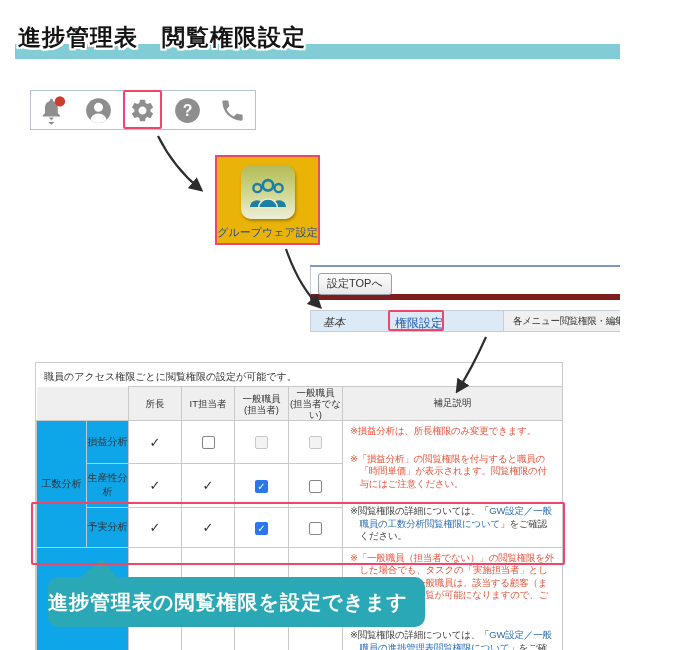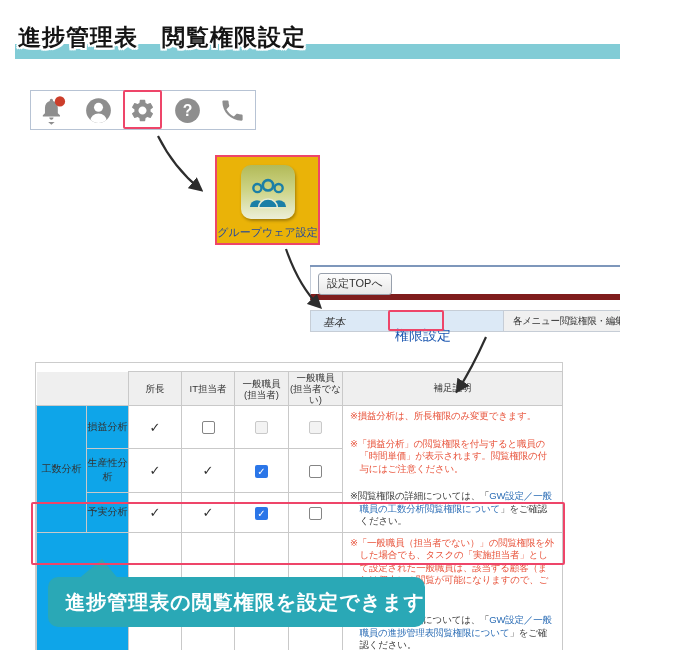--- a/index.html
+++ b/index.html
@@ -30,21 +30,21 @@
 
   
   .sp { position:absolute; left:310px; top:265px; width:387px; z-index:1; }
   .sp-topline { height:2px; background:#7e97bb; }
   .sp-toolbar { height:33px; background:#fff; border-left:1px solid #c4ccd8; border-right:1px solid #c4ccd8; border-bottom:6px solid #7f1d1d; position:relative; }
   .sp-btn { position:absolute; left:7px; top:6px; font-size:11px; color:#333; padding:2px 8px 3px; border:1px solid #98a0ac; border-radius:3px;
     background:linear-gradient(#fdfdfd,#e8e8e8); font-family:inherit; cursor:pointer; }
   .sp-menurow { margin-top:10px; height:22px; display:flex; border:1px solid #c6cdd6; }
   .sp-menuleft { width:192px; background:#dce9f6; position:relative; }
   .sp-basic { position:absolute; left:12px; top:4px; font-size:11px; color:#333; cursor:pointer;font-style:italic; }
-  .sp-perm { position:absolute; left:84px; top:16px; font-size:14px; color:#1a56b0; cursor:pointer; }
+  .sp-perm { position:absolute; left:84px; top:4px; font-size:12px; color:#1a56b0; cursor:pointer; }
   .sp-menuright { flex:1; background:#f0f0f0; border-left:1px solid #c6cdd6; font-size:9.5px; letter-spacing:-.3px; color:#333; line-height:20px; padding-left:9px; white-space:nowrap; overflow:hidden; }
 
   
   .pp { position:absolute; left:35px; top:362px; width:528px; border:1px solid #cccccc; background:#fff; z-index:1; }
   .pp-head { padding:5px 8px 3px; }
   .pp-title { font-size:13px; font-weight:bold; color:#222; line-height:15px; }
   .pp-subtitle { font-size:10px; color:#333; margin-top:3px; line-height:12px; }
   table.pp-table { border-collapse:collapse; width:526px; table-layout:fixed; }
   .pp-table th,.pp-table td { border:1px solid #c9c9c9; font-weight:normal; }
   .pp-table th.blank { border-top:none; border-left:none; background:#fff; }
@@ -61,21 +61,21 @@
   .cb-checked::after { content:"\2713"; color:#fff; font-size:10px; font-weight:bold; line-height:13px; display:block; }
   .pp-table td.notes { vertical-align:middle; padding:4px 7px; background:#fff; }
   .note { font-size:9.5px; line-height:1.32; padding-left:1em; text-indent:-1em; letter-spacing:-.2px; }
   .note + .note { margin-top:15px; }
   .note-alert { color:#e8533b; }
   .note-plain { color:#3a3a3a; }
   .note-link { color:#2a6cb5; cursor:pointer; }
 
   
   .bubble { position:absolute; left:48px; top:577px; width:377px; height:50px; background:#2aa8b6; border-radius:10px; z-index:3;
-    display:flex; align-items:center; justify-content:flex-end;font-family:Liberation Mono, monospace; }
+    display:flex; align-items:center; justify-content:flex-start;font-family:Liberation Mono, monospace; }
   .bubble span { color:#fff; font-size:20px; font-weight:bold; letter-spacing:1px; }
 
   
   .overlay { position:absolute; left:0; top:0; width:700px; height:650px; z-index:2; pointer-events:none; }
 
   .icon-gray { fill:#8e8e8e; }
 </style>
 </head>
 <body>
 
@@ -153,20 +153,21 @@
         <span class="sp-basic">基本</span>
         <span class="sp-perm">権限設定</span>
       </div>
       <div class="sp-menuright">各メニュー閲覧権限・編集権限を設定します。</div>
     </div>
   </div>
   <div class="hl-box perm-hl"></div>
 
   <div class="pp">
     <div class="pp-head">
+      <div class="pp-subtitle">職員のアクセス権限ごとに閲覧権限の設定が可能です。</div>
     </div>
     <table class="pp-table">
       <colgroup>
         <col style="width:50px">
           <col style="width:42px">
           <col style="width:53px">
           <col style="width:53px">
         <col style="width:54px">
           <col style="width:54px">
           <col style="width:220px">

